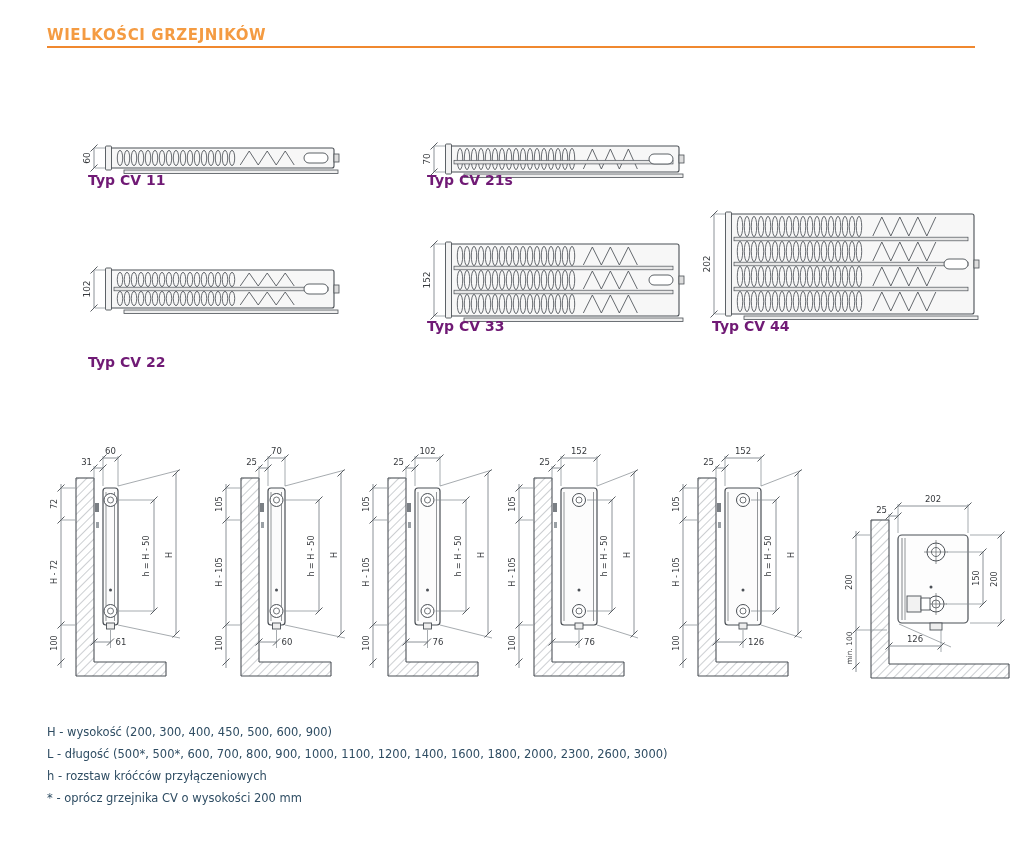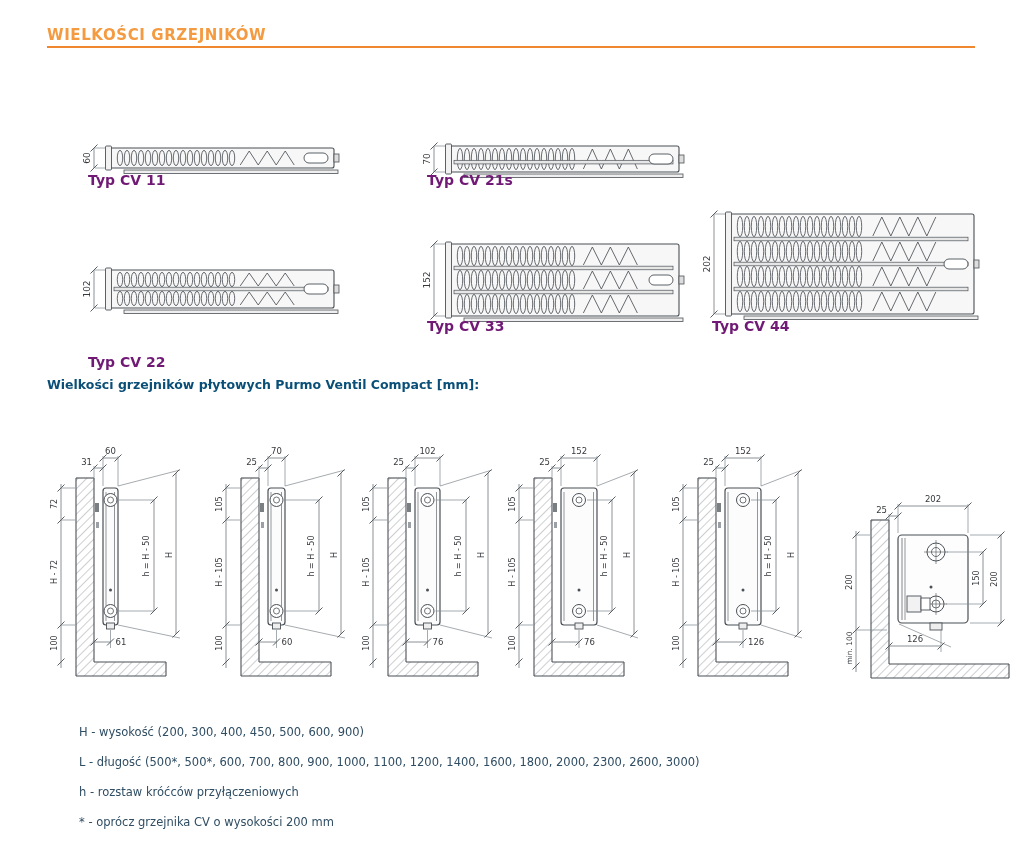--- a/index.html
+++ b/index.html
@@ -22,21 +22,21 @@
   .drawing { position:absolute;margin-top:12px; }
   .type-label {
     position:absolute; font-size:14px; font-weight:bold; color:#701a75;
   }
   .subtitle {
     position:absolute; left:47px; top:377px;
     font-size:12.5px; font-weight:bold; color:#0A4F78;
   }
   .legend {
     position:absolute; left:47px; top:726px;
-    display:flex; flex-direction:column; gap:17px;margin-left:32px;
+    display:flex; flex-direction:column; gap:9px;
   }
   .legend-line { font-size:11.5px; color:#2F4D63; line-height:13px; }
 </style>
 </head>
 <body>
 
 <div class="page">
 
   <div class="page-title">WIELKOŚCI GRZEJNIKÓW</div>
   <div class="title-rule"></div>
@@ -315,21 +315,20 @@
         <rect x="274" y="54" width="5" height="8" fill="#ddd" stroke="#4b5056" stroke-width="0.8"></rect>
         <rect x="44" y="110" width="234" height="3.5" fill="#efefef" stroke="#4b5056" stroke-width="0.8"></rect>
       </svg></div>
 
   <div class="type-label" style="left:88px;top:172px;">Typ CV 11</div>
   <div class="type-label" style="left:427px;top:172px;">Typ CV 21s</div>
   <div class="type-label" style="left:88px;top:318px;margin-top:36px;">Typ CV 22</div>
   <div class="type-label" style="left:427px;top:318px;">Typ CV 33</div>
   <div class="type-label" style="left:712px;top:318px;">Typ CV 44</div>
 
-  <div class="subtitle">Wielkości grzejników płytowych Purmo Ventil Compact [mm]:</div>
 
   <div class="drawing" style="left:48px;top:428px;"><svg width="150" height="248" viewBox="0 0 150 248">
         <defs>
           <pattern id="h0" width="6" height="6" patternUnits="userSpaceOnUse" patternTransform="rotate(45)">
             <line x1="0" y1="0" x2="0" y2="6" stroke="#9aa0a5" stroke-width="1"></line>
           </pattern>
         </defs>
         <rect x="28" y="38" width="18" height="198" fill="url(#h0)"></rect>
         <rect x="46" y="222" width="72" height="14" fill="url(#h0)"></rect>
         <line x1="46" y1="38" x2="46" y2="222" stroke="#4b5056" stroke-width="1.1"></line>

